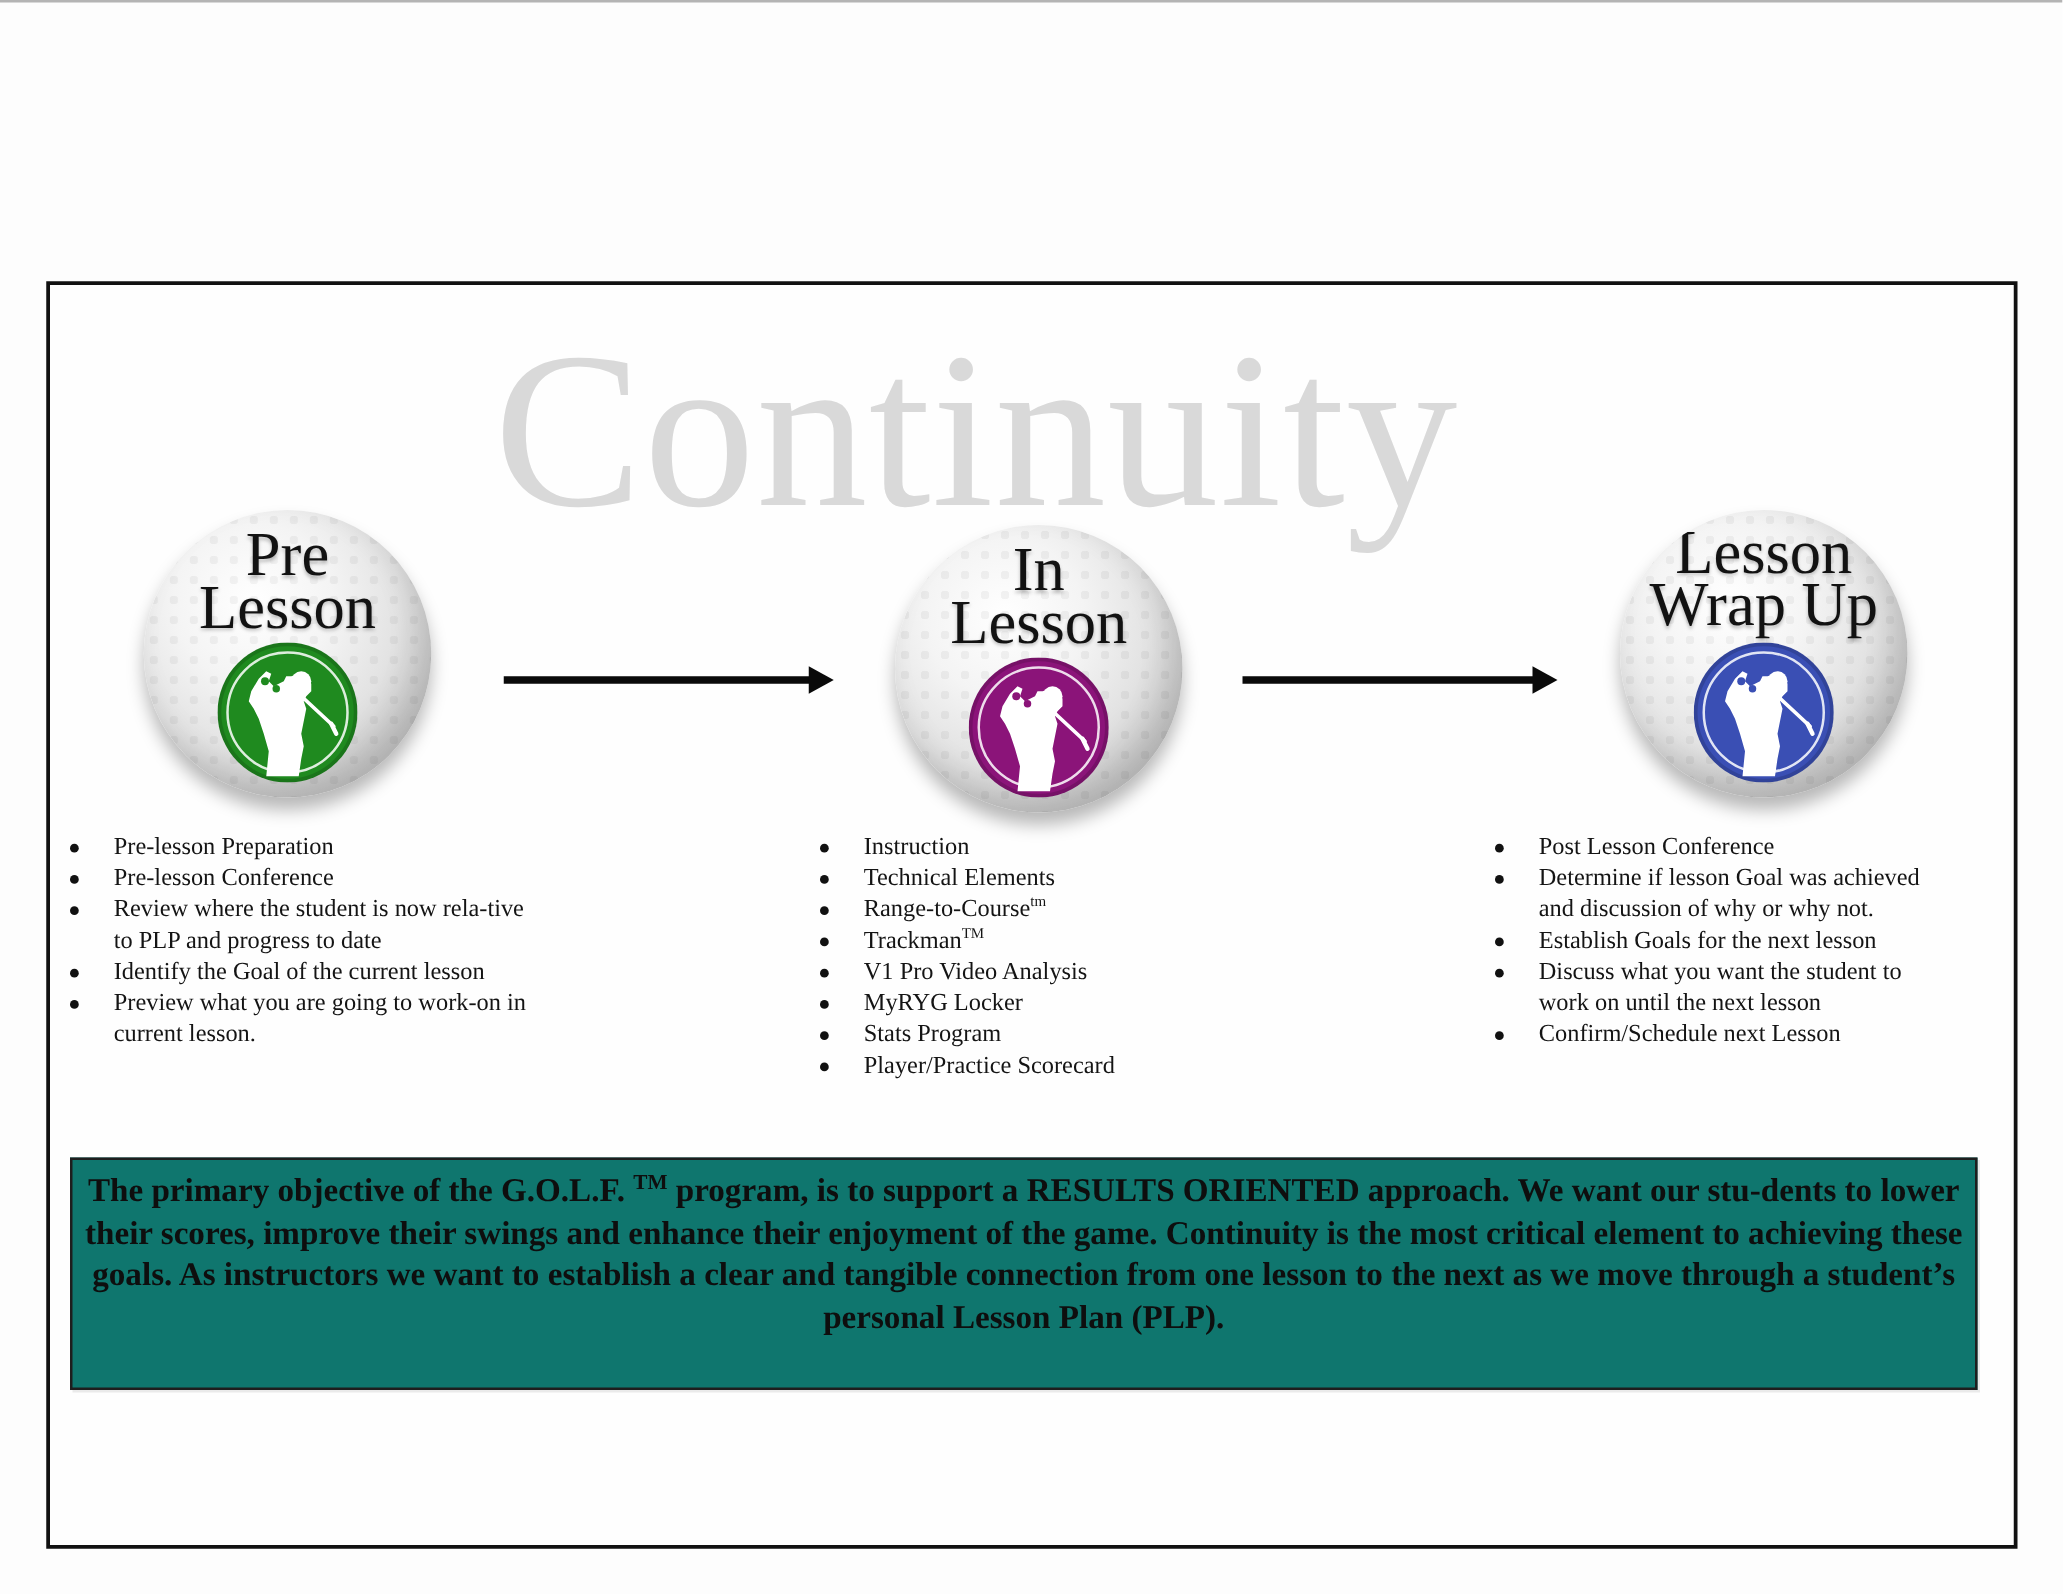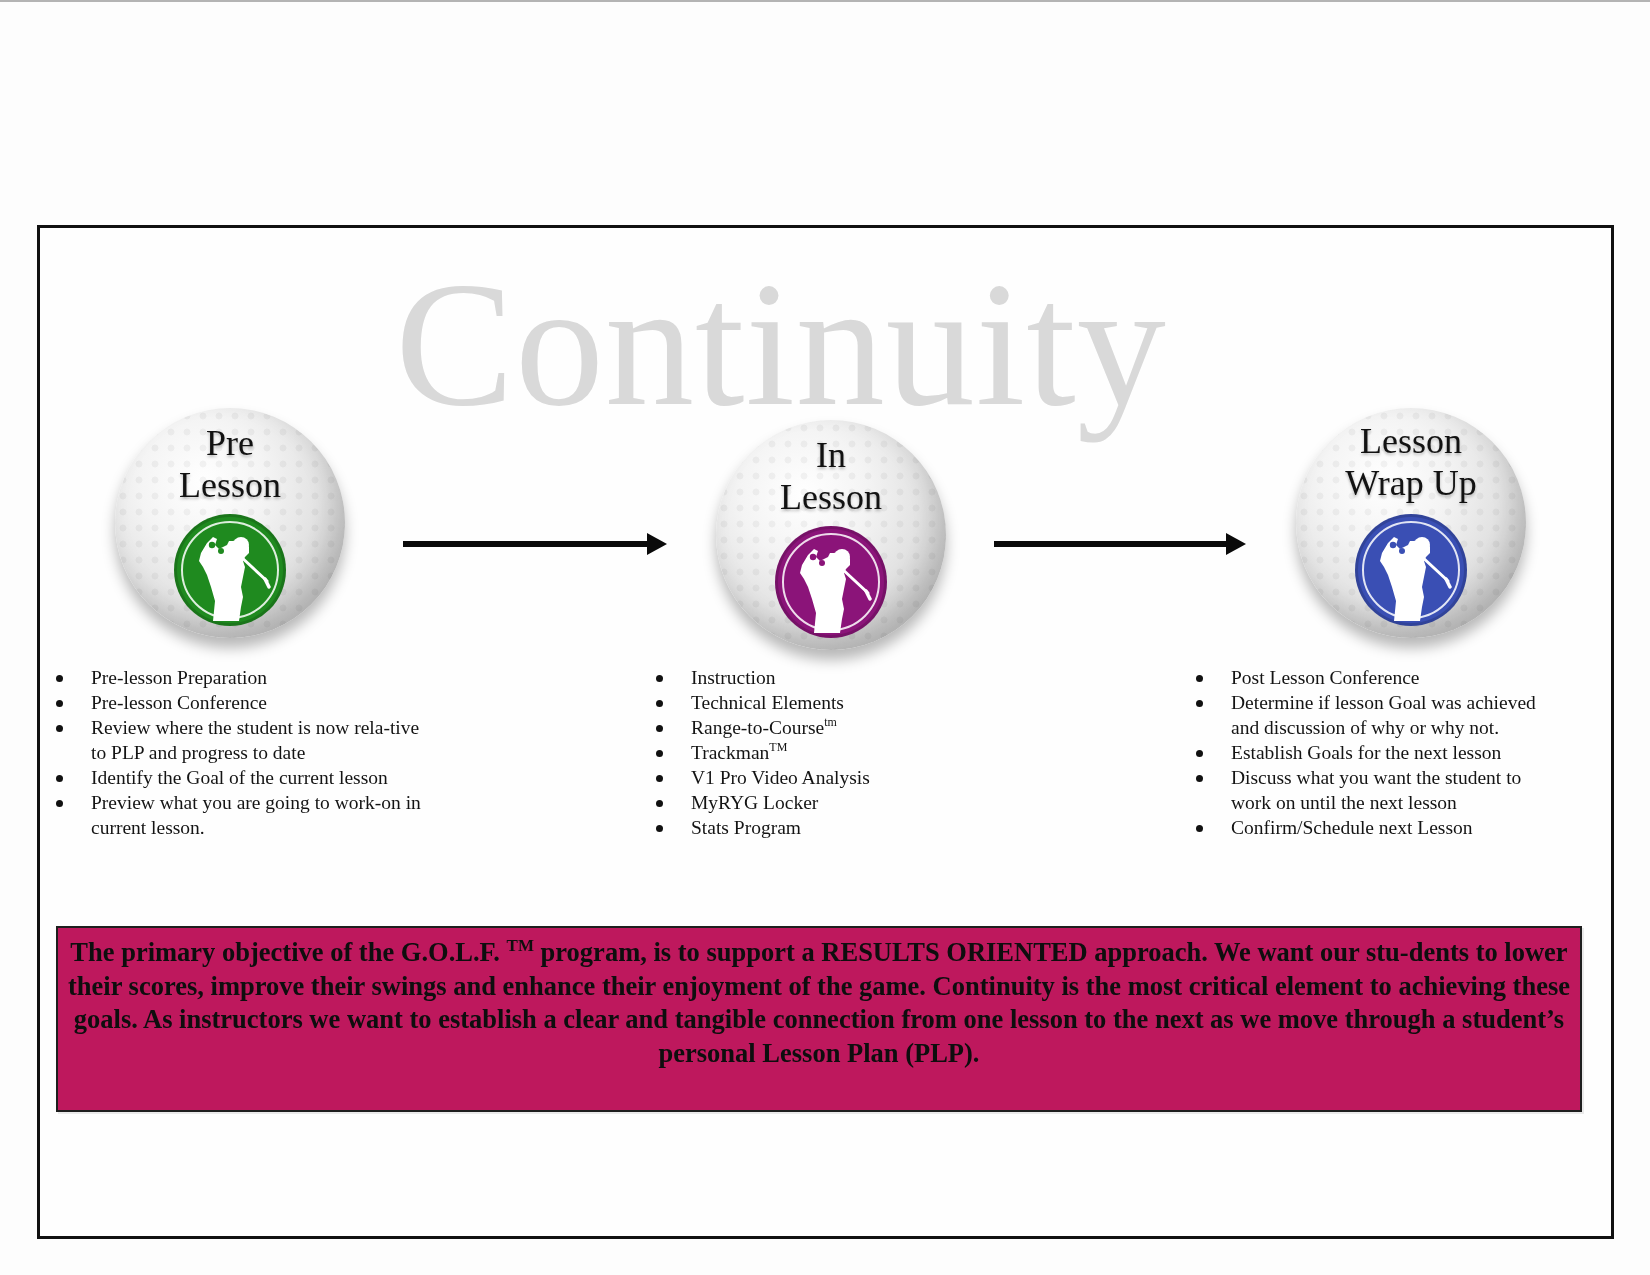--- a/index.html
+++ b/index.html
@@ -60,21 +60,21 @@
     background-image: radial-gradient(circle, rgba(0,0,0,0.05) 30%, rgba(255,255,255,0) 32%);
     background-size: 16px 16px;
     opacity: 0.9;
   }
   .ball-label {
     position: absolute;
     left: 0; right: 0;
     top: 14px;
     text-align: center;
     font-family: "Liberation Serif", "DejaVu Serif", serif;
-    font-size: 36px;
+    font-size: 50px;
     line-height: 42px;
     color: #121212;
     text-shadow: 0 2px 3px rgba(0,0,0,0.25);
     z-index: 2;
   }
   .badge {
     position: absolute;
     width: 112px; height: 112px;
     left: 59px; top: 106px;
     border-radius: 50%;
@@ -136,21 +136,21 @@
     line-height: 0;
     vertical-align: 8px;
   }
 
   .summary-box {
     position: absolute;
     left: 56px; top: 926px;
     width: 1526px; height: 186px;
     box-sizing: border-box;
     border: 2px solid #1e1e1e;
-    background: #be185d;
+    background: #0f766e;
     padding: 8px 6px 0 6px;
     text-align: center;
     font-family: "Liberation Serif", "DejaVu Serif", serif;
     font-weight: bold;
     font-size: 26.5px;
     line-height: 33.5px;
     color: #0e0e0e;
     box-shadow: 2px 2px 0 rgba(0,0,0,0.08);
   }
   .summary-box sup {
@@ -237,20 +237,21 @@
 </ul>
 
 <ul class="bullets" style="left:654px; top:665px; width:360px;">
   <li>Instruction</li>
   <li>Technical Elements</li>
   <li><span>Range-to-Course</span><sup>tm</sup></li>
   <li><span>Trackman</span><sup>TM</sup></li>
   <li>V1 Pro Video Analysis</li>
   <li>MyRYG Locker</li>
   <li>Stats Program</li>
+  <li>Player/Practice Scorecard</li>
 </ul>
 
 <ul class="bullets" style="left:1194px; top:665px; width:370px;">
   <li>Post Lesson Conference</li>
   <li>Determine if lesson Goal was achieved and discussion of why or why not.</li>
   <li>Establish Goals for the next lesson</li>
   <li>Discuss what you want the student to work on until the next lesson</li>
   <li>Confirm/Schedule next Lesson</li>
 </ul>
 

